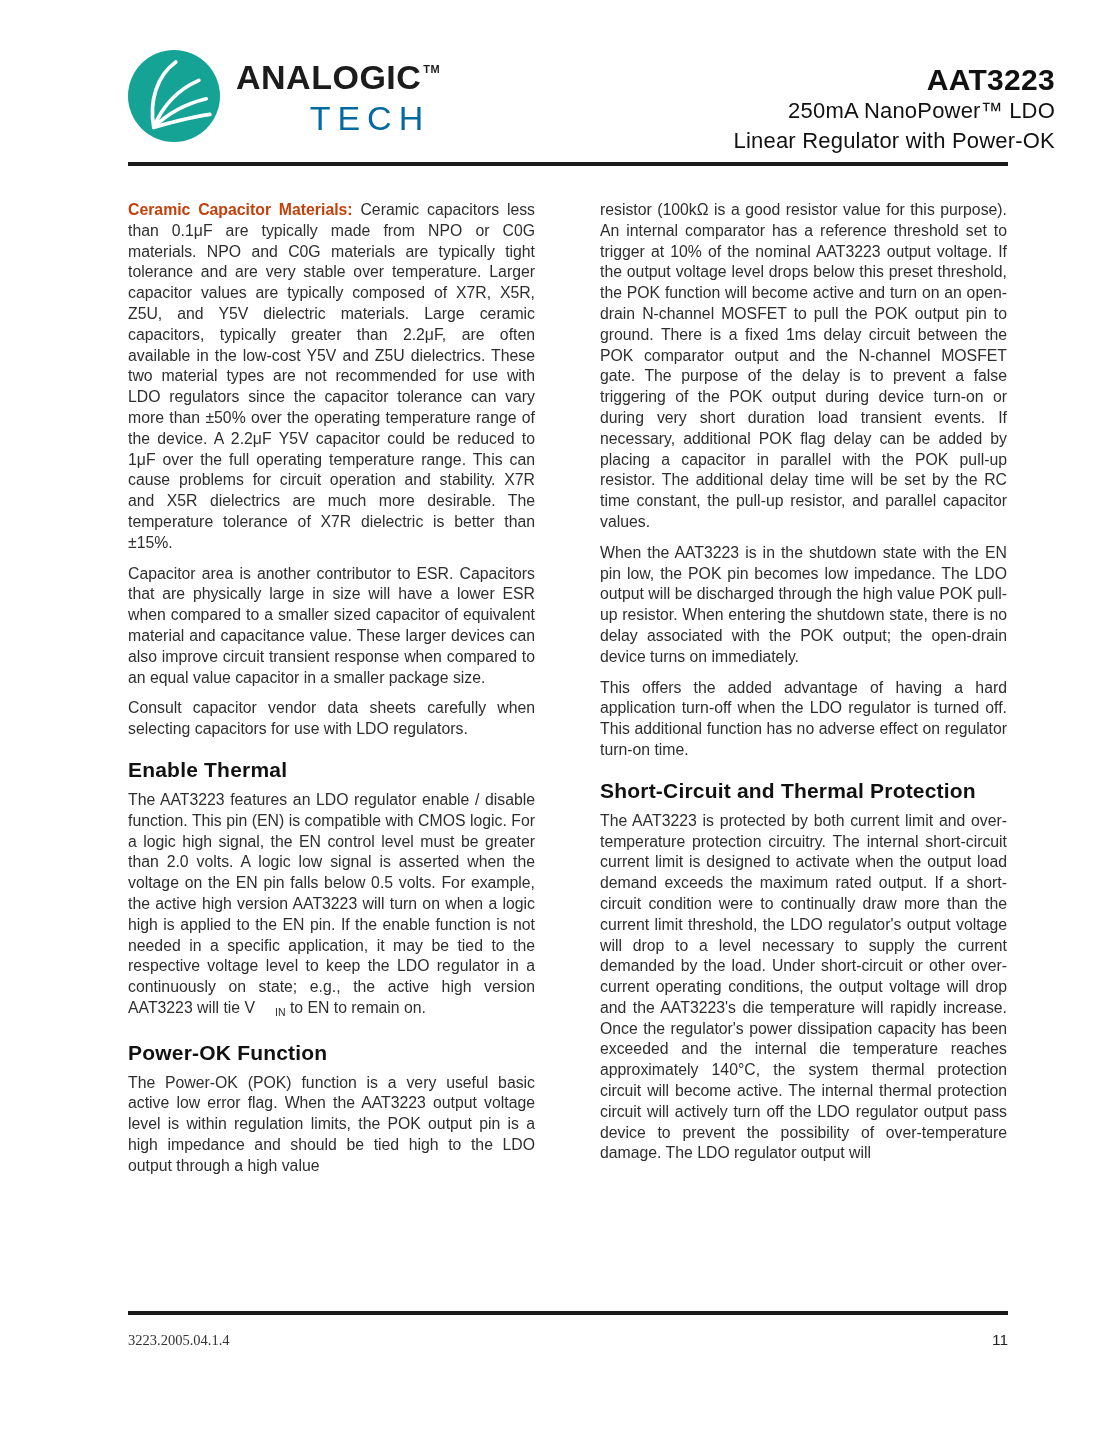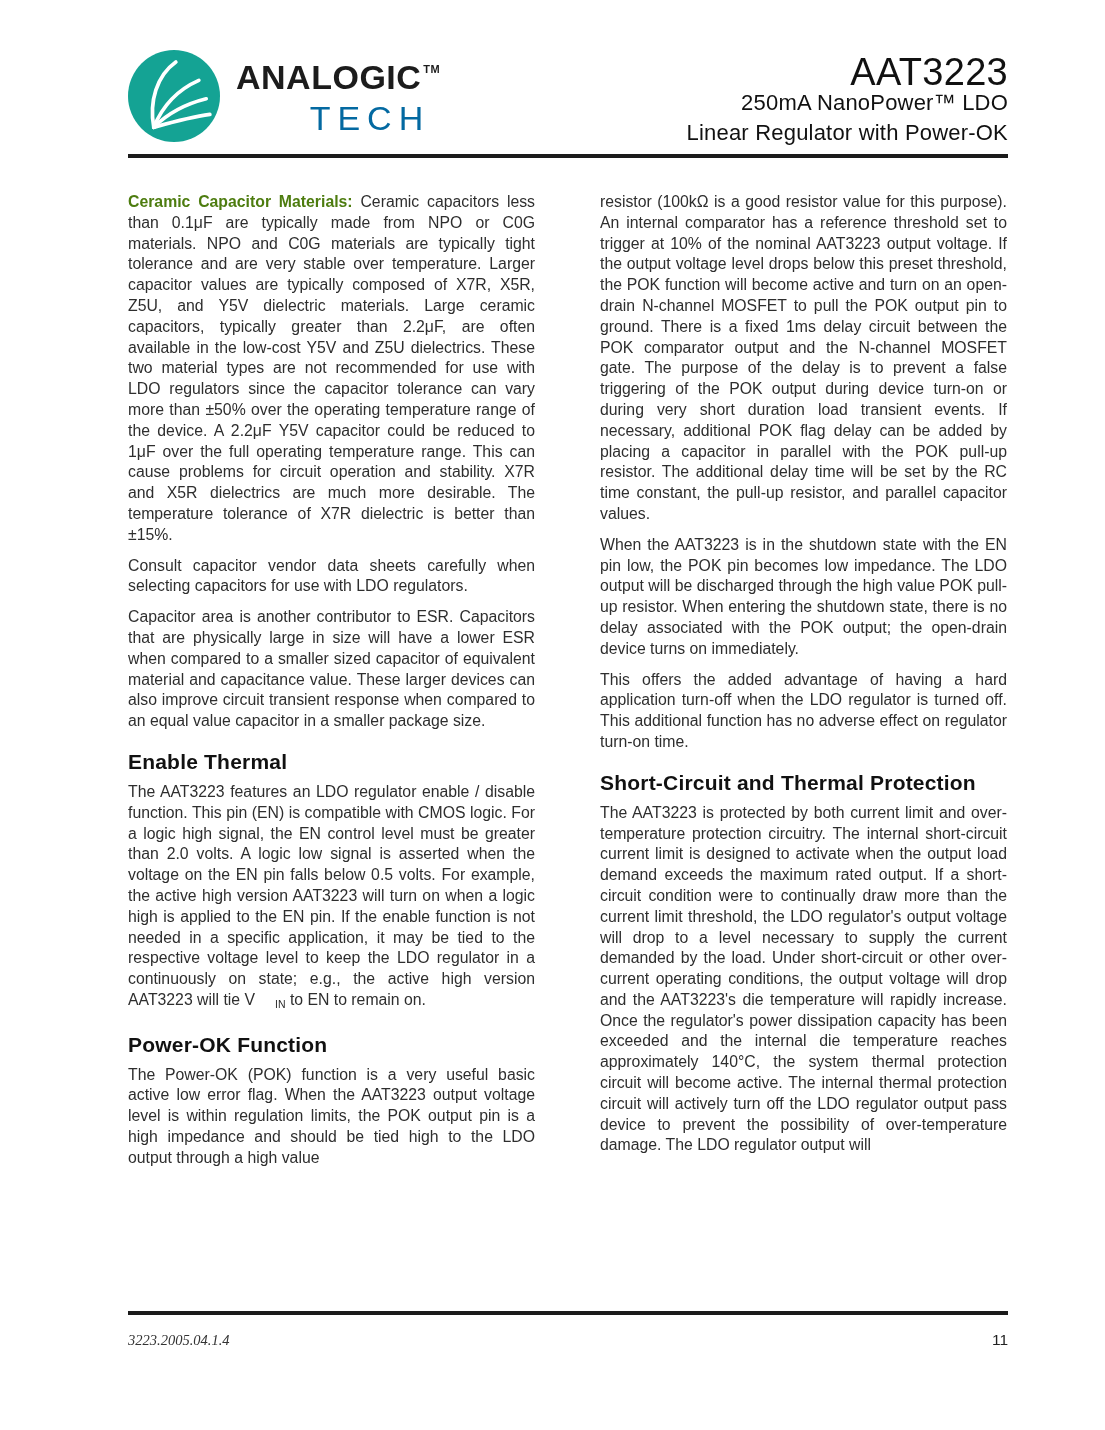--- a/index.html
+++ b/index.html
@@ -11,72 +11,71 @@
     position: relative;
     font-family: "Liberation Sans", sans-serif;
     color: #2e2e2e;
     overflow: hidden;
   }
   
   header {
     display: flex;
     justify-content: space-between;
     align-items: flex-start;
-    padding: 50px 97px 0 128px;
+    padding: 50px 50px 0 128px;
   }
   .logo { display: flex; align-items: flex-start; gap: 16px; }
   .logo-mark { width: 92px; height: 92px; flex: none; }
   .logo-text { padding-top: 10px; }
   .brand-top {
     font-size: 34px; font-weight: 700; color: #1c1c1c;
     letter-spacing: 0.5px; line-height: 34px; white-space: nowrap;
   }
   .tm { font-size: 11px; font-weight: 700; position: relative; top: -16px; left: 2px; }
   .brand-bottom {
     font-size: 34px; font-weight: 400; color: #0369a1;
     letter-spacing: 7px; line-height: 36px; text-align: right;
     padding-right: 8px; margin-top: -2px;
   }
   .titleblock { text-align: right; color: #111; padding-top: 6px; }
-  .product-title { font-size: 38px; font-weight: 400; line-height: 32px; letter-spacing: 0.3px; }
+  .product-title { font-size: 30px; font-weight: 700; line-height: 32px; letter-spacing: 0.3px; margin-top: 8px; }
   .product-sub { font-size: 22px; font-weight: 400; line-height: 30px; letter-spacing: 0.2px; }
   
   .rule { background: #1b1b1b; }
   .header-rule { height: 4px; margin: 6px 97px 0 128px; }
   
   main.columns {
     display: flex;
     gap: 65px;
     padding: 34px 97px 0 128px;
   }
   .col { width: 407px; flex: none; }
   .col p {
     font-size: 15.8px;
     line-height: 20.8px;
     text-align: justify;
     margin: 0 0 10px 0;
     color: #2e2e2e;
   }
-  .col p b { color: #4d7c0f; }
+  .col p b { color: #c2410c; }
   .col sub { font-size: 10.5px; vertical-align: -3px; margin-left: 20px; }
   .col h2 {
     font-size: 21px;
     font-weight: 700;
     color: #111;
     margin: 18px 0 8px 0;
     letter-spacing: 0.2px;
     text-align: left;
   }
   
   footer { position: absolute; left: 128px; right: 97px; top: 1311px; }
   .footer-rule { height: 4px; }
   .footer-row { display: flex; justify-content: space-between; align-items: baseline; margin-top: 16px; }
   .doc-code {
     font-family: "Liberation Serif", serif;
-    font-style: italic;
     font-size: 14.5px;
     color: #333;
   }
   .page-num { font-size: 15.5px; color: #222; text-align: center; }
 </style>
 </head>
 <body>
 
 <div class="page">
 
@@ -101,22 +100,22 @@
       <div class="product-sub">250mA NanoPower™ LDO</div>
       <div class="product-sub">Linear Regulator with Power-OK</div>
     </div>
   </header>
 
   <div class="rule header-rule"></div>
 
   <main class="columns">
     <section class="col">
       <p><b>Ceramic Capacitor Materials:</b><span>  Ceramic capacitors less than 0.1μF are typically made from NPO or C0G materials.  NPO and C0G materials are typically tight tolerance and are very stable over temperature.  Larger capacitor values are typically composed of X7R, X5R, Z5U, and Y5V dielectric materials.  Large ceramic capacitors, typically greater than 2.2μF, are often available in the low-cost Y5V and Z5U dielectrics.  These two material types are not recommended for use with LDO regulators since the capacitor tolerance can vary more than ±50% over the operating temperature range of the device.  A 2.2μF Y5V capacitor could be reduced to 1μF over the full operating temperature range.  This can cause problems for circuit operation and stability.  X7R and X5R dielectrics are much more desirable.  The temperature tolerance of X7R dielectric is better than ±15%.</span></p>
+      <p>Capacitor area is another contributor to ESR. Capacitors that are physically large in size will have a lower ESR when compared to a smaller sized capacitor of equivalent material and capacitance value.  These larger devices can also improve circuit transient response when compared to an equal value capacitor in a smaller package size.</p>
       <p>Consult capacitor vendor data sheets carefully when selecting capacitors for use with LDO regulators.</p>
-      <p>Capacitor area is another contributor to ESR. Capacitors that are physically large in size will have a lower ESR when compared to a smaller sized capacitor of equivalent material and capacitance value.  These larger devices can also improve circuit transient response when compared to an equal value capacitor in a smaller package size.</p>
       <h2>Enable Thermal</h2>
       <p><span>The AAT3223 features an LDO regulator enable / disable function.  This pin (EN) is compatible with CMOS logic. For a logic high signal, the EN control level must be greater than 2.0 volts.  A logic low signal is asserted when the voltage on the EN pin falls below 0.5 volts.  For example, the active high version AAT3223 will turn on when a logic high is applied to the EN pin.  If the enable function is not needed in a specific application, it may be tied to the respective voltage level to keep the LDO regulator in a continuously on state; e.g., the active high version AAT3223 will tie V</span><sub>IN</sub><span> to EN to remain on.</span></p>
       <h2>Power-OK Function</h2>
       <p>The Power-OK (POK) function is a very useful basic active low error flag.  When the AAT3223 output voltage level is within regulation limits, the POK output pin is a high impedance and should be tied high to the LDO output through a high value</p>
     </section>
     <section class="col">
       <p>resistor (100kΩ is a good resistor value for this purpose).  An internal comparator has a reference threshold set to trigger at 10% of the nominal AAT3223 output voltage. If the output voltage level drops below this preset threshold, the POK function will become active and turn on an open-drain N-channel MOSFET to pull the POK output pin to ground.  There is a fixed 1ms delay circuit between the POK comparator output and the N-channel MOSFET gate.  The purpose of the delay is to prevent a false triggering of the POK output during device turn-on or during very short duration load transient events.  If necessary, additional POK flag delay can be added by placing a capacitor in parallel with the POK pull-up resistor.  The additional delay time will be set by the RC time constant, the pull-up resistor, and parallel capacitor values.</p>
       <p>When the AAT3223 is in the shutdown state with the EN pin low, the POK pin becomes low impedance.  The LDO output will be discharged through the high value POK pull-up resistor.  When entering the shutdown state, there is no delay associated with the POK output; the open-drain device turns on immediately.</p>
       <p>This offers the added advantage of having a hard application turn-off when the LDO regulator is turned off.  This additional function has no adverse effect on regulator turn-on time.</p>
       <h2>Short-Circuit and Thermal Protection</h2>

